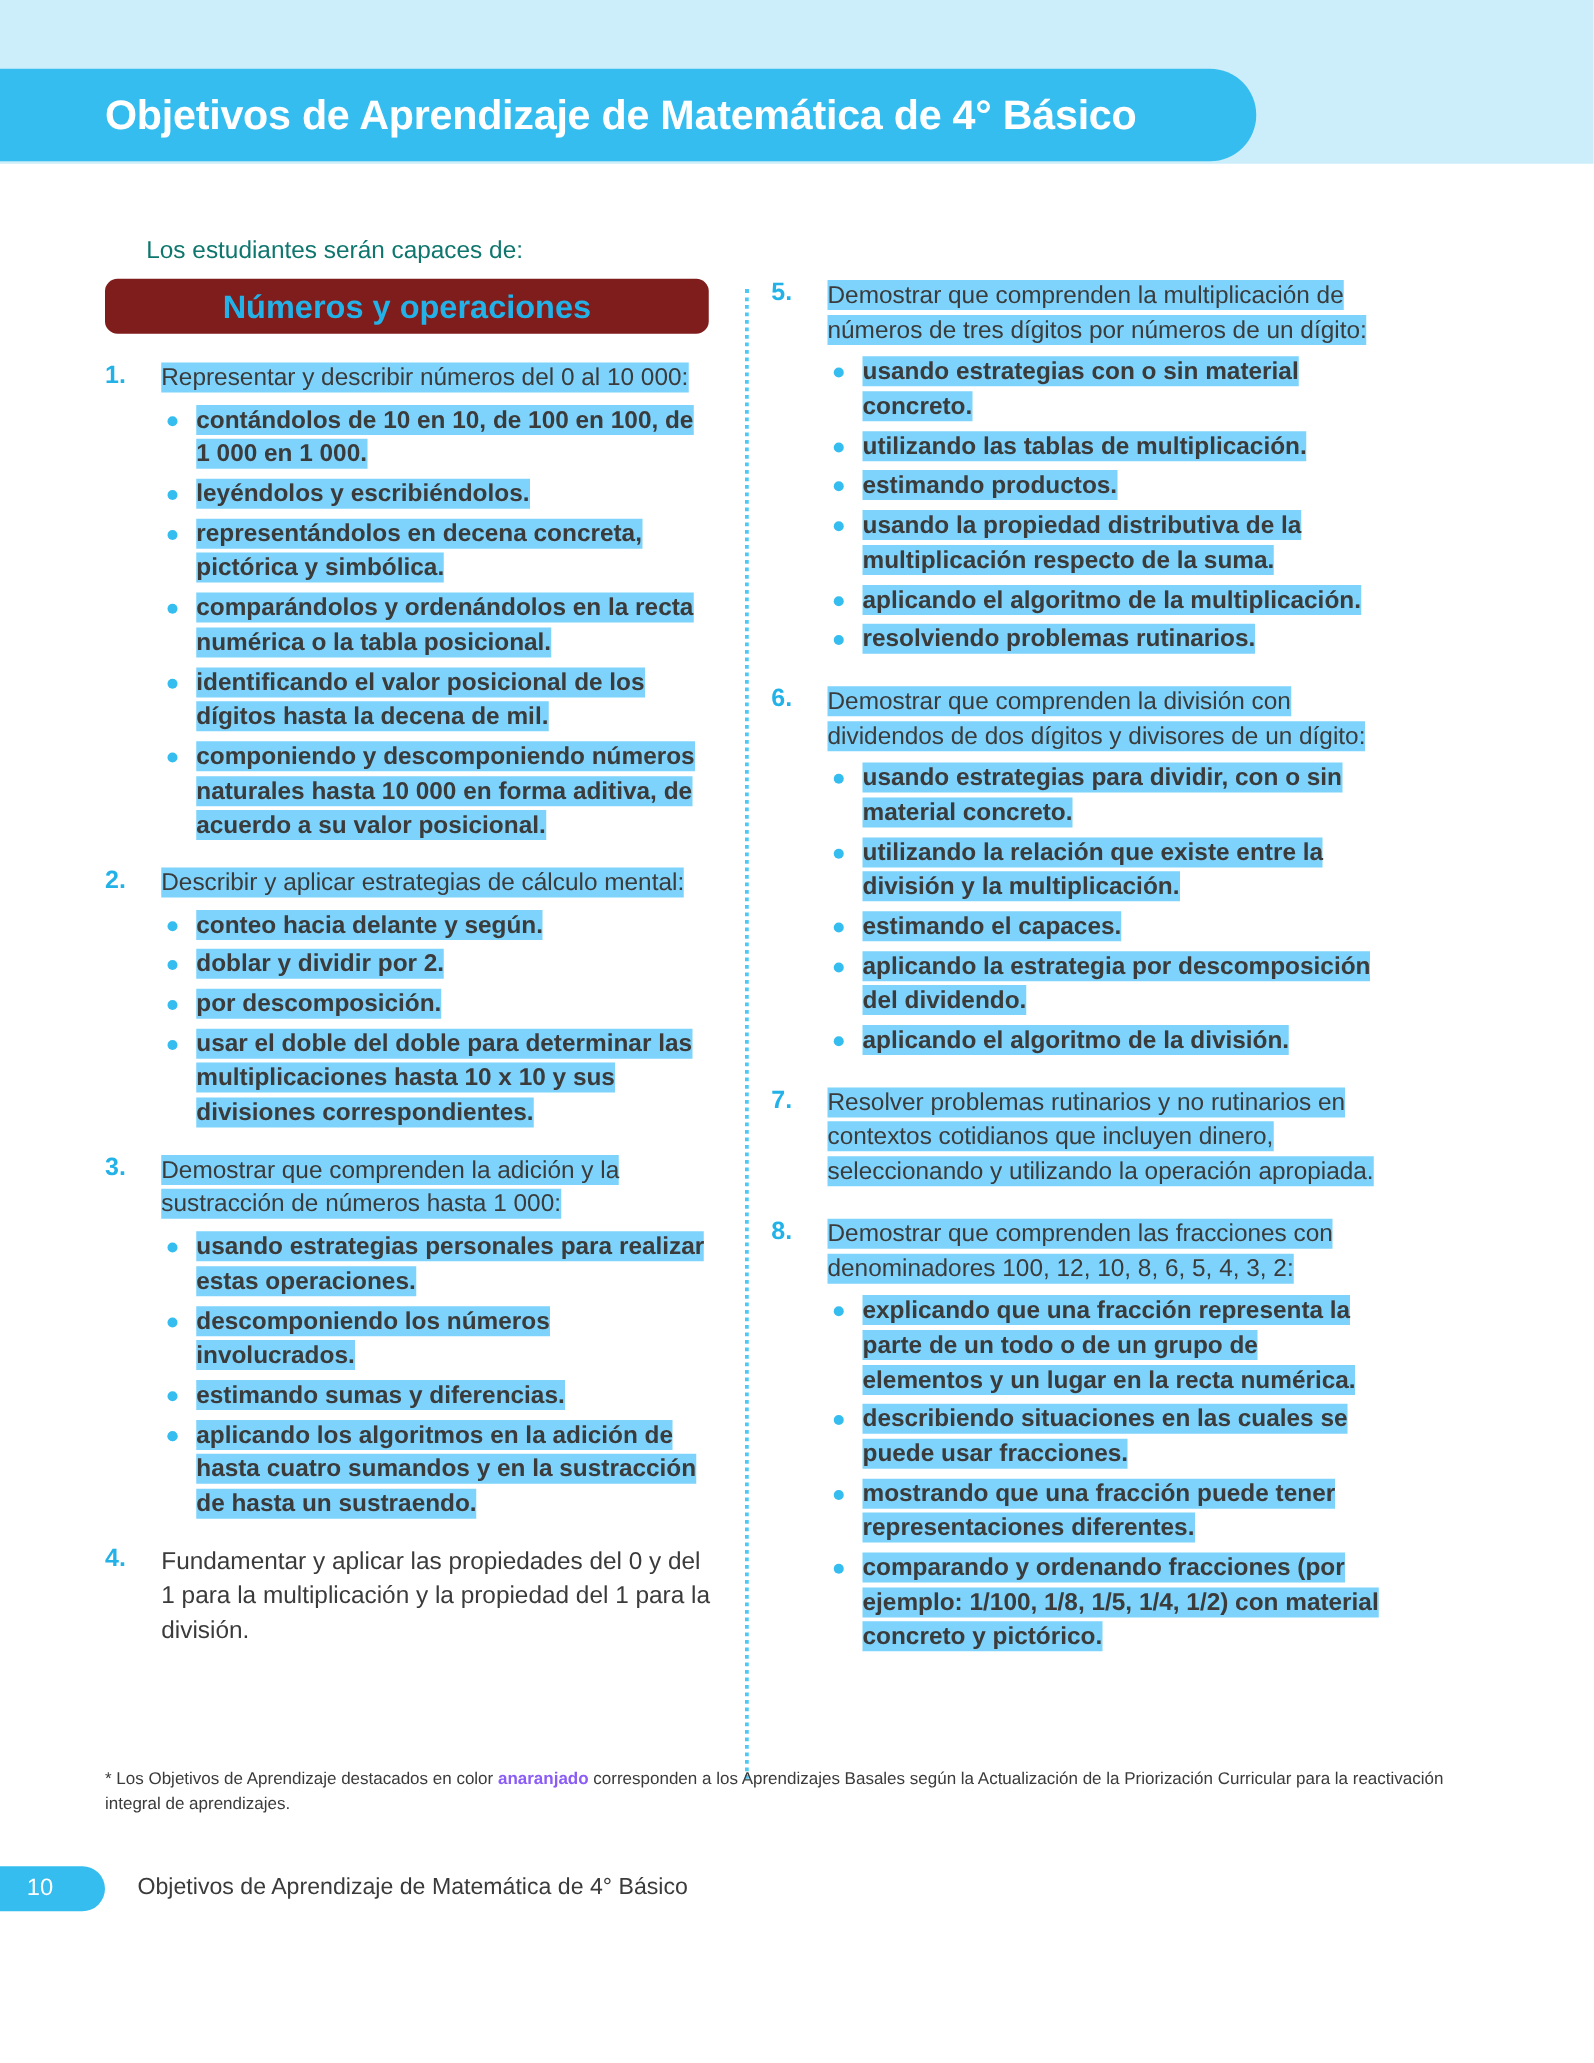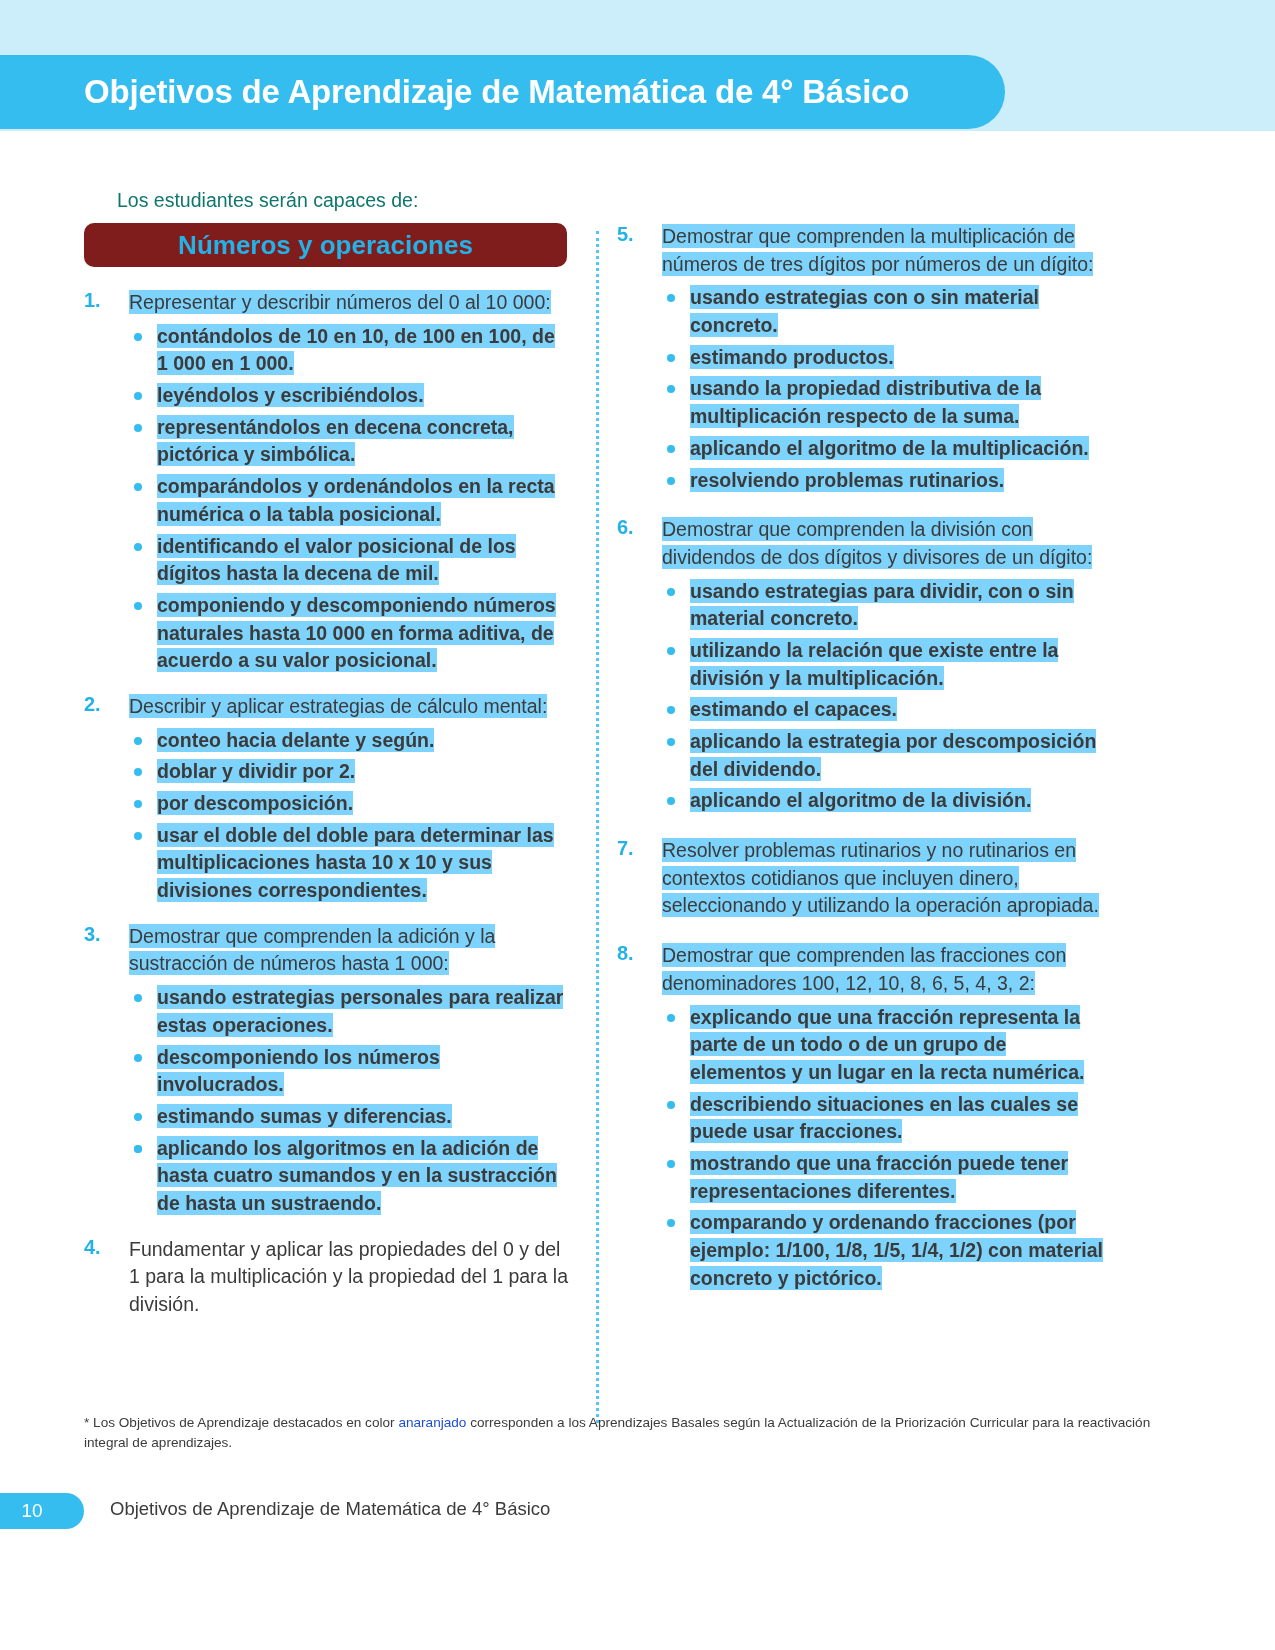--- a/index.html
+++ b/index.html
@@ -150,22 +150,22 @@
   
   .footnote {
     position: absolute;
     top: 1282px; left: 84px;
     width: 1105px;
     font-size: 13.6px;
     line-height: 1.5;
     color: #3b3b3b;
   }
   .footnote .orange {
-    color: #1d4ed8;
-    font-weight: normal;
+    color: #8b5cf6;
+    font-weight: bold;
   }
 
   
   .footer {
     position: absolute;
     top: 1362px; left: 0;
     width: 1152px;
     height: 60px;
   }
   .page-badge {
@@ -251,20 +251,21 @@
         </div>
     </div>
 
     <div class="col col-right">
       <div id="right-list">
           <div class="obj">
             <div class="obj-num">5.</div>
             <div class="obj-text"><span class="hl">Demostrar que comprenden la multiplicación de números de tres dígitos por números de un dígito:</span></div>
             <ul class="bullets">
               <li><span class="dot"></span><span class="bullet-text"><span class="hl">usando estrategias con o sin material concreto.</span></span></li>
+              <li><span class="dot"></span><span class="bullet-text"><span class="hl">utilizando las tablas de multiplicación.</span></span></li>
               <li><span class="dot"></span><span class="bullet-text"><span class="hl">estimando productos.</span></span></li>
               <li><span class="dot"></span><span class="bullet-text"><span class="hl">usando la propiedad distributiva de la multiplicación respecto de la suma.</span></span></li>
               <li><span class="dot"></span><span class="bullet-text"><span class="hl">aplicando el algoritmo de la multiplicación.</span></span></li>
               <li><span class="dot"></span><span class="bullet-text"><span class="hl">resolviendo problemas rutinarios.</span></span></li>
             </ul>
           </div>
           <div class="obj">
             <div class="obj-num">6.</div>
             <div class="obj-text"><span class="hl">Demostrar que comprenden la división con dividendos de dos dígitos y divisores de un dígito:</span></div>
             <ul class="bullets">

